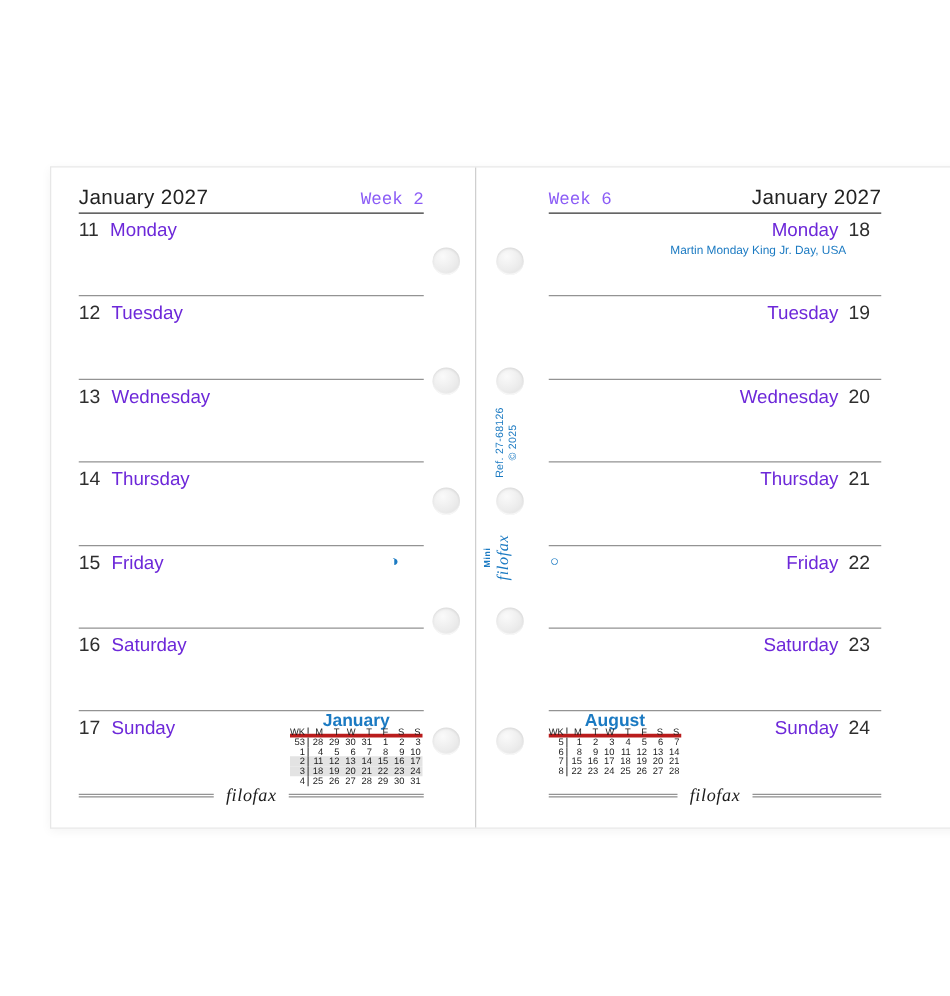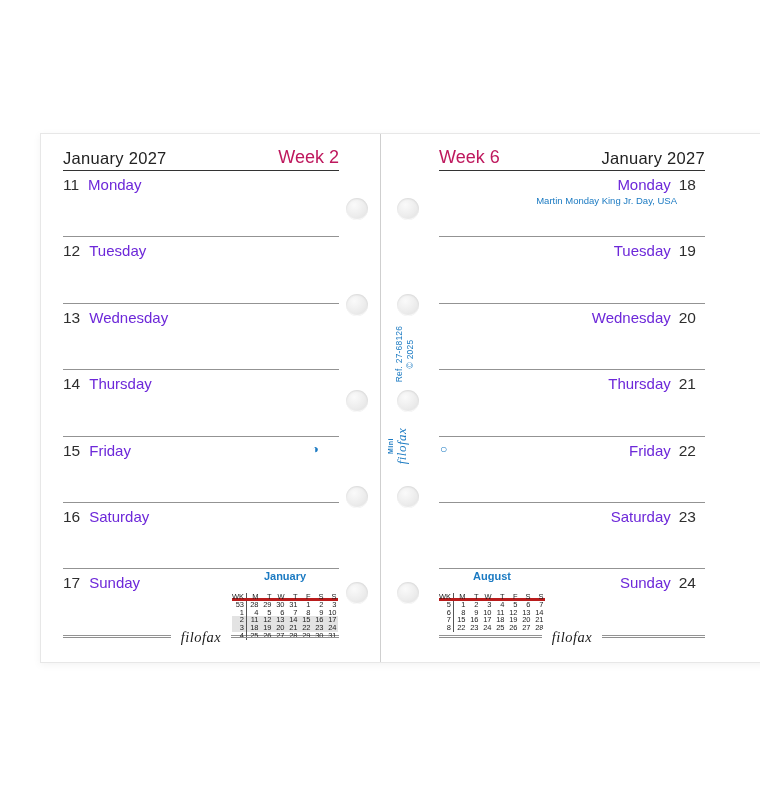--- a/index.html
+++ b/index.html
@@ -43,41 +43,41 @@
   
   .page-content { position:absolute; top:10px; }
   .page-left  { left:22px;  width:276px; }
   .page-right { left:398px; width:266px; }
 
   .page-header {
     height:27px; border-bottom:1.5px solid #333333;
     display:flex; justify-content:space-between; align-items:flex-end; padding-bottom:2px;
   }
   .page-title { font-size:16.5px; color:#222222; letter-spacing:0.3px; }
-  .week-label { font-size:18px; color:#be185d; }
+  .week-label { font-size:14px; color:#8b5cf6;font-family:Liberation Mono, monospace; }
 
   .day-row {
     position:relative; height:66.4px; border-bottom:1px solid #939393;
     padding-top:5px;
   }
   .day-row-l { display:flex; gap:9px; align-items:baseline; }
   .day-row-r { display:flex; flex-direction:column; align-items:flex-end; }
   .day-line { display:flex; gap:8px; align-items:baseline; padding-right:9px; }
   .day-num  { font-size:15.5px; color:#2e2e2e; }
   .day-name { font-size:15px; color:#6d28d9; }
   .day-note { font-size:9.5px; color:#1b7ac2; margin-top:1px; margin-right:28px; }
   .moon { position:absolute; top:6px; font-size:12px; color:#1b7ac2; line-height:12px; }
   .moon-l { right:20px; }
   .moon-r { left:1px; }
 
   
   .mini-cal { position:absolute; width:106px; }
   .mini-cal-left  { left:191px; top:437px; }
   .mini-cal-right { left:398px; top:437px; }
-  .mc-title { text-align:center; color:#1b7ac2; font-weight:bold; font-size:11px; line-height:11px; margin-bottom:11px; }
+  .mc-title { text-align:center; color:#1b7ac2; font-weight:bold; font-size:14px; line-height:11px; margin-bottom:0; }
   .mc-row { display:flex; height:7.8px; line-height:7.8px; }
   .mc-head { border-bottom:3px solid #b91c1c; }
   .mc-cell { width:13px; font-size:7.5px; text-align:right; padding-right:1.5px; color:#1c1c1c; }
   .mc-wk { width:15px; border-right:1px solid #555555; padding-right:2px; }
   .mc-hl { background:#e3e3e3; }
 
   
   .page-footer {
     position:absolute; top:495px; height:16px;
     display:flex; align-items:center; justify-content:center;

